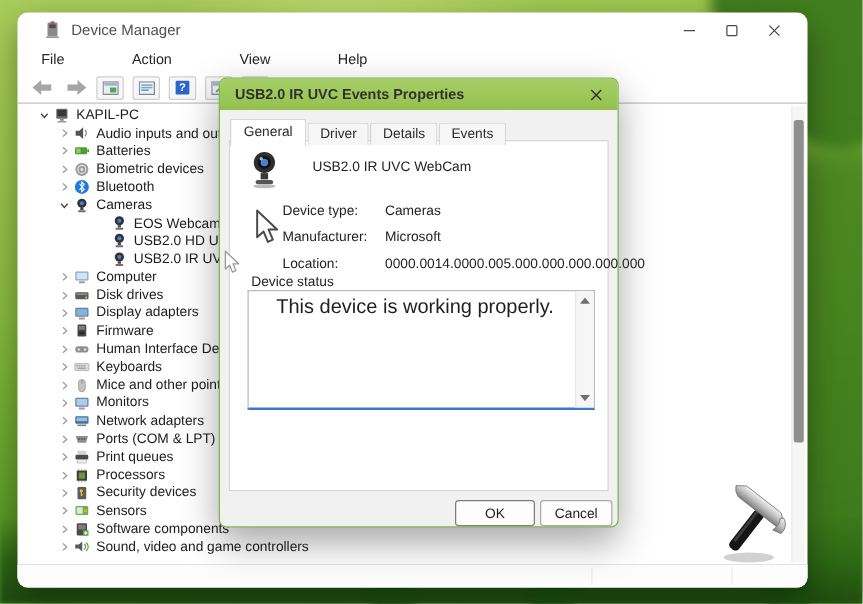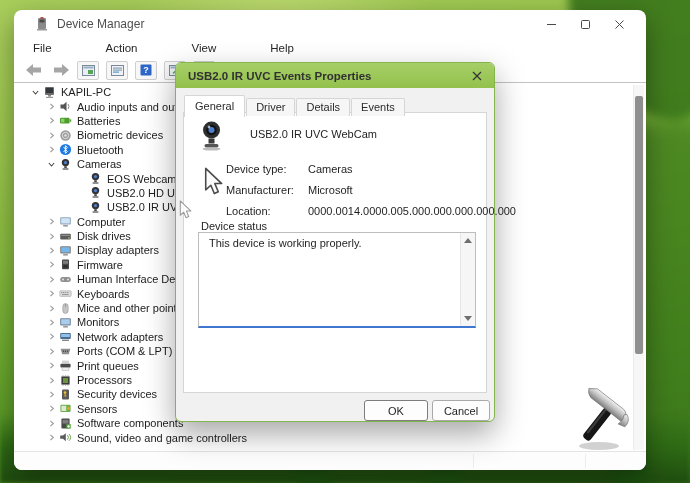--- a/index.html
+++ b/index.html
@@ -62,21 +62,21 @@
   .panel{position:absolute;left:7px;right:7px;top:49px;bottom:28px;background:#fff;border:1px solid #d6d6d6;z-index:2;}
   .dev-ic{position:absolute;left:14px;top:7px;width:27px;height:31px;}
   .dev-name{position:absolute;left:66px;top:15px;font-size:11px;color:#1f1f1f;}
   .fields{position:absolute;left:42px;top:45px;}
   .frow{display:flex;height:21px;align-items:center;}
   .flabel{width:82px;font-size:11px;color:#1f1f1f;}
   .fvalue{font-size:11px;color:#1f1f1f;white-space:nowrap;}
   .grp-label{position:absolute;left:17px;top:107px;font-size:11px;color:#1f1f1f;}
   .status-box{position:absolute;left:14px;top:119px;width:276px;height:93px;background:#fff;
        border:1px solid #bdbdbd;border-bottom:2px solid #3f76cf;}
-  .status-tx{position:absolute;left:10px;top:4px;font-size:11px;color:#1f1f1f;}
+  .status-tx{position:absolute;left:22px;top:4px;font-size:16px;color:#1f1f1f;}
   .sb-track{position:absolute;right:0;top:0;bottom:0;width:14px;background:#f6f6f6;border-left:1px solid #e6e6e6;}
   .arr-up,.arr-dn{position:absolute;left:3px;width:0;height:0;border-left:4px solid transparent;border-right:4px solid transparent;}
   .arr-up{top:5px;border-bottom:5px solid #6f6f6f;}
   .arr-dn{bottom:5px;border-top:5px solid #6f6f6f;}
   .btn{position:absolute;top:337px;height:19px;background:#fdfdfd;border:1px solid #a9a9a9;border-radius:3px;
        font-size:11px;color:#1f1f1f;display:flex;align-items:center;justify-content:center;font-family:"Liberation Sans",sans-serif;}
   .btn-ok{left:188px;width:62px;border-color:#7d7d7d;}
   .btn-cancel{left:256px;width:56px;}
 
   .cursor{position:absolute;z-index:20;}

